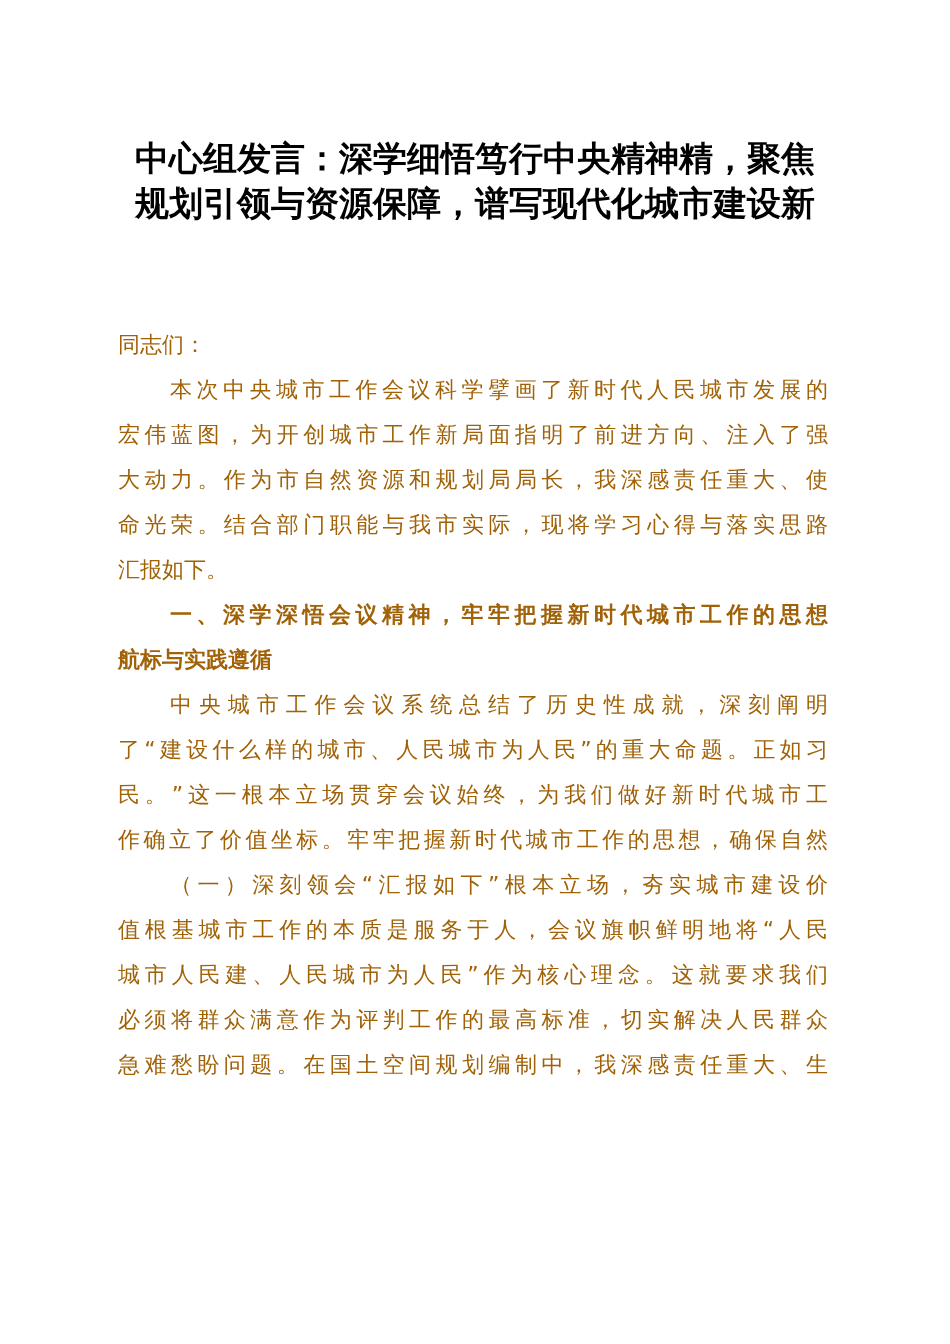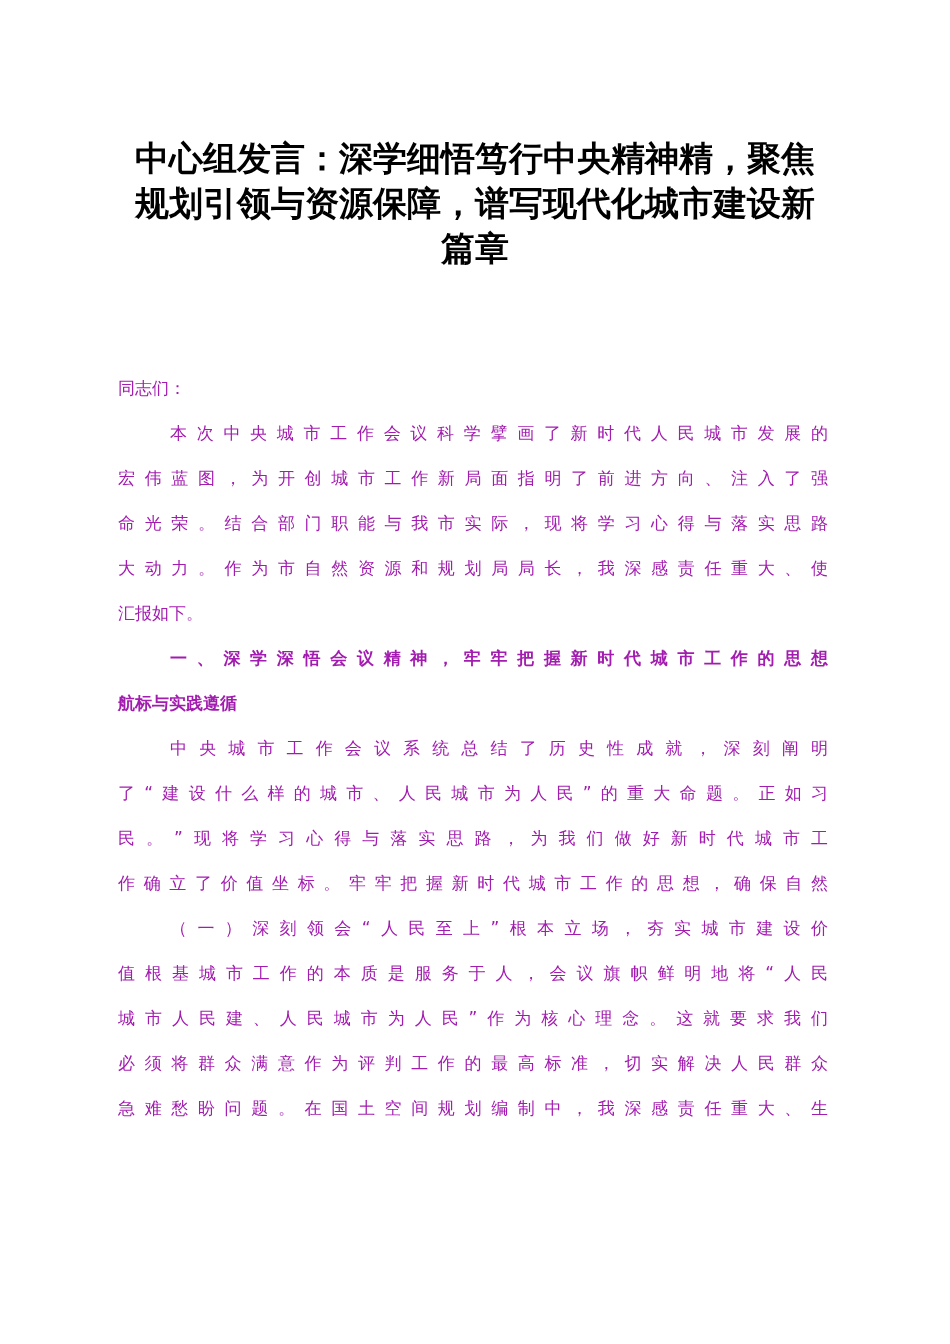--- a/index.html
+++ b/index.html
@@ -8,62 +8,61 @@
   .title {
     position: absolute; left: 112px; top: 136px; width: 726px;
     font-family: "DejaVu Serif", "Liberation Serif", serif;
     font-weight: bold; font-size: 34px; line-height: 45px;
     color: #000; text-align: center; letter-spacing: 0px;
   }
   .title .t-line { display: block; white-space: nowrap; }
   .body {
     position: absolute; left: 118px; top: 322px; width: 710px;
     font-family: "DejaVu Sans", "Liberation Sans", sans-serif;
-    font-size: 17px; color: #a21caf; line-height: 45px; margin-top: 44px;
+    font-size: 22px; color: #a16207; line-height: 45px;
   }
   .line { display: block; white-space: nowrap; height: 45px; text-align: justify; text-align-last: justify; }
   .line.last { text-align: right; text-align-last: left; }
   .indent { padding-left: 52px; }
   .heading { font-weight: bold; font-family: Liberation Sans, sans-serif; }
   .greeting { text-align: left; text-align-last: left; }
 </style>
 </head>
 <body>
 
 <div class="page">
   <div class="title">
     <span class="t-line">中心组发言：深学细悟笃行中央精神精，聚焦</span>
     <span class="t-line">规划引领与资源保障，谱写现代化城市建设新</span>
-    <span class="t-line">篇章</span>
   </div>
 
   <div class="body">
     <span class="line greeting">同志们：</span>
 
     <div>
       <span class="line indent">本次中央城市工作会议科学擘画了新时代人民城市发展的</span>
       <span class="line">宏伟蓝图，为开创城市工作新局面指明了前进方向、注入了强</span>
+      <span class="line">大动力。作为市自然资源和规划局局长，我深感责任重大、使</span>
       <span class="line">命光荣。结合部门职能与我市实际，现将学习心得与落实思路</span>
-      <span class="line">大动力。作为市自然资源和规划局局长，我深感责任重大、使</span>
       <span class="line last">汇报如下。</span>
     </div>
 
     <div>
       <span class="line indent heading">一、深学深悟会议精神，牢牢把握新时代城市工作的思想</span>
       <span class="line last heading">航标与实践遵循</span>
     </div>
 
     <div>
       <span class="line indent">中央城市工作会议系统总结了历史性成就，深刻阐明</span>
       <span class="line">了“建设什么样的城市、人民城市为人民”的重大命题。正如习</span>
-      <span class="line">民。”现将学习心得与落实思路，为我们做好新时代城市工</span>
+      <span class="line">民。”这一根本立场贯穿会议始终，为我们做好新时代城市工</span>
       <span class="line">作确立了价值坐标。牢牢把握新时代城市工作的思想，确保自然</span>
     </div>
 
     <div>
-      <span class="line indent">（一）深刻领会“人民至上”根本立场，夯实城市建设价</span>
+      <span class="line indent">（一）深刻领会“汇报如下”根本立场，夯实城市建设价</span>
       <span class="line">值根基城市工作的本质是服务于人，会议旗帜鲜明地将“人民</span>
       <span class="line">城市人民建、人民城市为人民”作为核心理念。这就要求我们</span>
       <span class="line">必须将群众满意作为评判工作的最高标准，切实解决人民群众</span>
       <span class="line">急难愁盼问题。在国土空间规划编制中，我深感责任重大、生</span>
     </div>
   </div>
 </div>
 
 </body></html>

